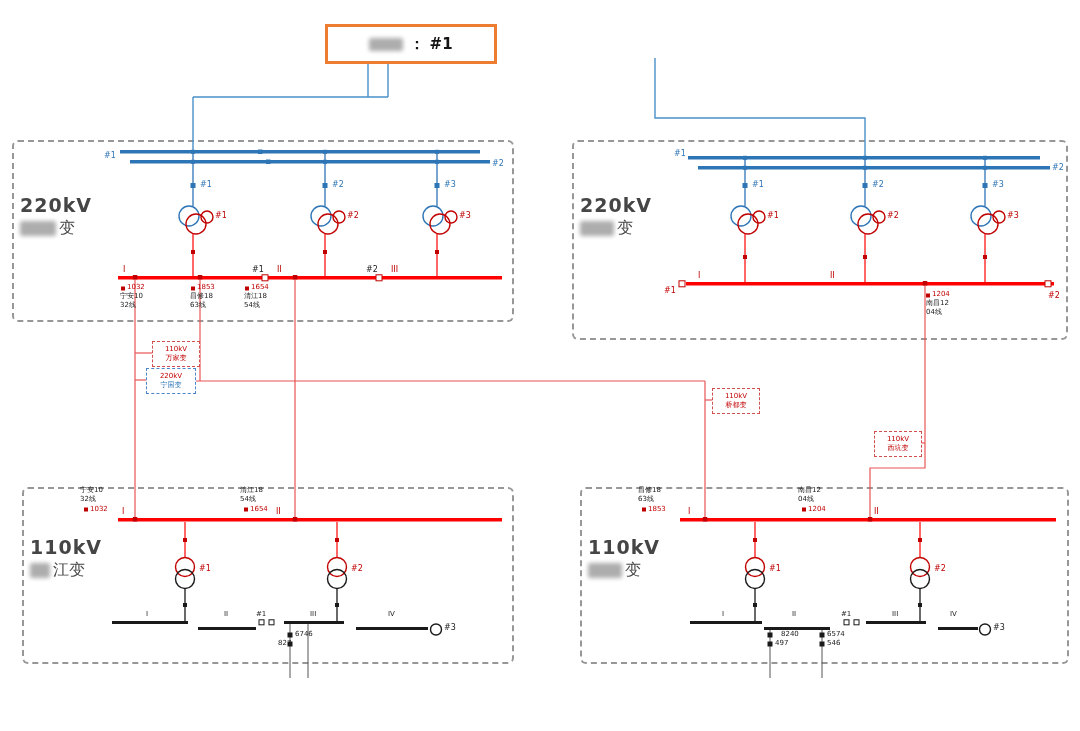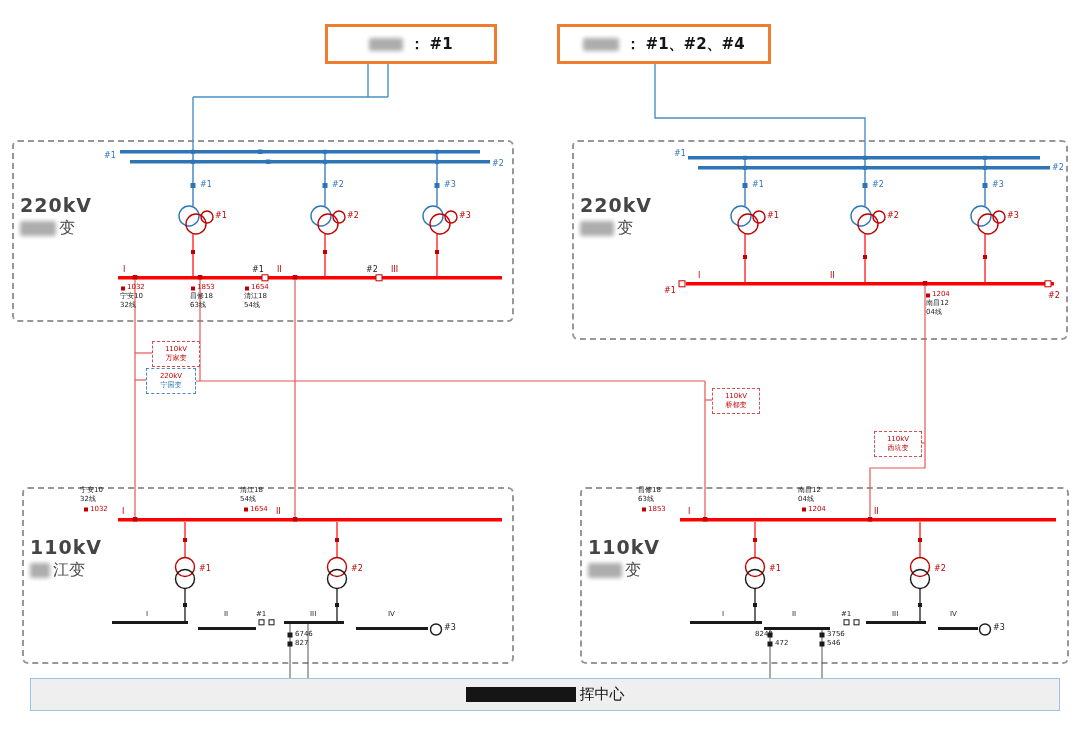--- a/index.html
+++ b/index.html
@@ -233,24 +233,20 @@
       <rect x="767.5" y="641.5" width="5" height="5" class="sqk"></rect>
       <rect x="819.5" y="632.5" width="5" height="5" class="sqk"></rect>
       <rect x="819.5" y="641.5" width="5" height="5" class="sqk"></rect>
     </g>
   </svg>
 
   <div class="callout" style="left:325px;top:24px;width:166px;height:34px">
     <span class="redact" style="width:34px"></span>
     <span>： #1</span>
   </div>
-  <div class="callout" style="left:557px;top:24px;width:208px;height:34px">
-    <span class="redact" style="width:36px"></span>
-    <span>： #1、#2、#4</span>
-  </div>
 
   <div class="stv" style="left:20px;top:196px">220kV</div>
   <div class="stn" style="left:20px;top:220px">
     <span class="redact" style="width:36px;height:15px"></span>
     <span>变</span>
   </div>
   <div class="stv" style="left:580px;top:196px">220kV</div>
   <div class="stn" style="left:580px;top:220px">
     <span class="redact" style="width:34px;height:15px"></span>
     <span>变</span>
@@ -331,42 +327,38 @@
   <div class="lbl red" style="left:122px;top:508px">I</div>
   <div class="lbl red" style="left:276px;top:508px">II</div>
   <div class="lbl red" style="left:199px;top:565px">#1</div>
   <div class="lbl red" style="left:351px;top:565px">#2</div>
   <div class="lbl blk f7" style="left:146px;top:611px">I</div>
   <div class="lbl blk f7" style="left:224px;top:611px">II</div>
   <div class="lbl blk f7" style="left:256px;top:611px">#1</div>
   <div class="lbl blk f7" style="left:310px;top:611px">III</div>
   <div class="lbl blk f7" style="left:388px;top:611px">IV</div>
   <div class="lbl blk f7" style="left:295px;top:631px">6746</div>
-  <div class="lbl blk f7" style="left:295px;top:640px">827</div>
+  <div class="lbl blk f7" style="left:278px;top:640px">827</div>
   <div class="lbl blk" style="left:444px;top:624px">#3</div>
 
   <div class="lbl blk f7" style="left:638px;top:487px">昌修18</div>
   <div class="lbl blk f7" style="left:638px;top:496px">63线</div>
   <div class="lbl red f7" style="left:648px;top:506px">1853</div>
   <div class="lbl blk f7" style="left:798px;top:487px">南昌12</div>
   <div class="lbl blk f7" style="left:798px;top:496px">04线</div>
   <div class="lbl red f7" style="left:808px;top:506px">1204</div>
   <div class="lbl red" style="left:688px;top:508px">I</div>
   <div class="lbl red" style="left:874px;top:508px">II</div>
   <div class="lbl red" style="left:769px;top:565px">#1</div>
   <div class="lbl red" style="left:934px;top:565px">#2</div>
   <div class="lbl blk f7" style="left:722px;top:611px">I</div>
   <div class="lbl blk f7" style="left:792px;top:611px">II</div>
   <div class="lbl blk f7" style="left:841px;top:611px">#1</div>
   <div class="lbl blk f7" style="left:892px;top:611px">III</div>
   <div class="lbl blk f7" style="left:950px;top:611px">IV</div>
-  <div class="lbl blk f7" style="left:755px;top:631px">8240</div>
-  <div class="lbl blk f7" style="left:775px;top:640px">472</div>
-  <div class="lbl blk f7" style="left:827px;top:631px">3756</div>
+  <div class="lbl blk f7" style="left:781px;top:631px">8240</div>
+  <div class="lbl blk f7" style="left:775px;top:640px">497</div>
+  <div class="lbl blk f7" style="left:827px;top:631px">6574</div>
   <div class="lbl blk f7" style="left:827px;top:640px">546</div>
   <div class="lbl blk" style="left:993px;top:624px">#3</div>
 
-  <div class="footer">
-    <span class="blackbox"></span>
-    <span>挥中心</span>
-  </div>
 
 </div>
 
 </body></html>

